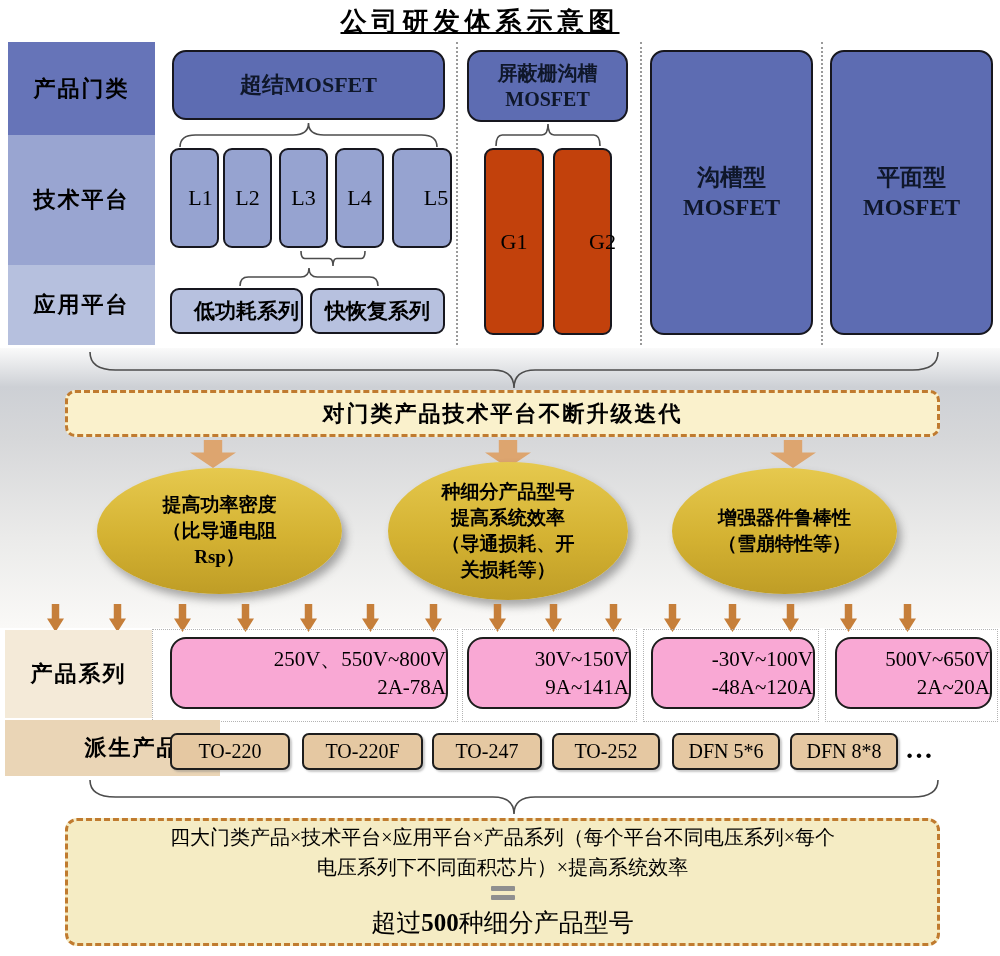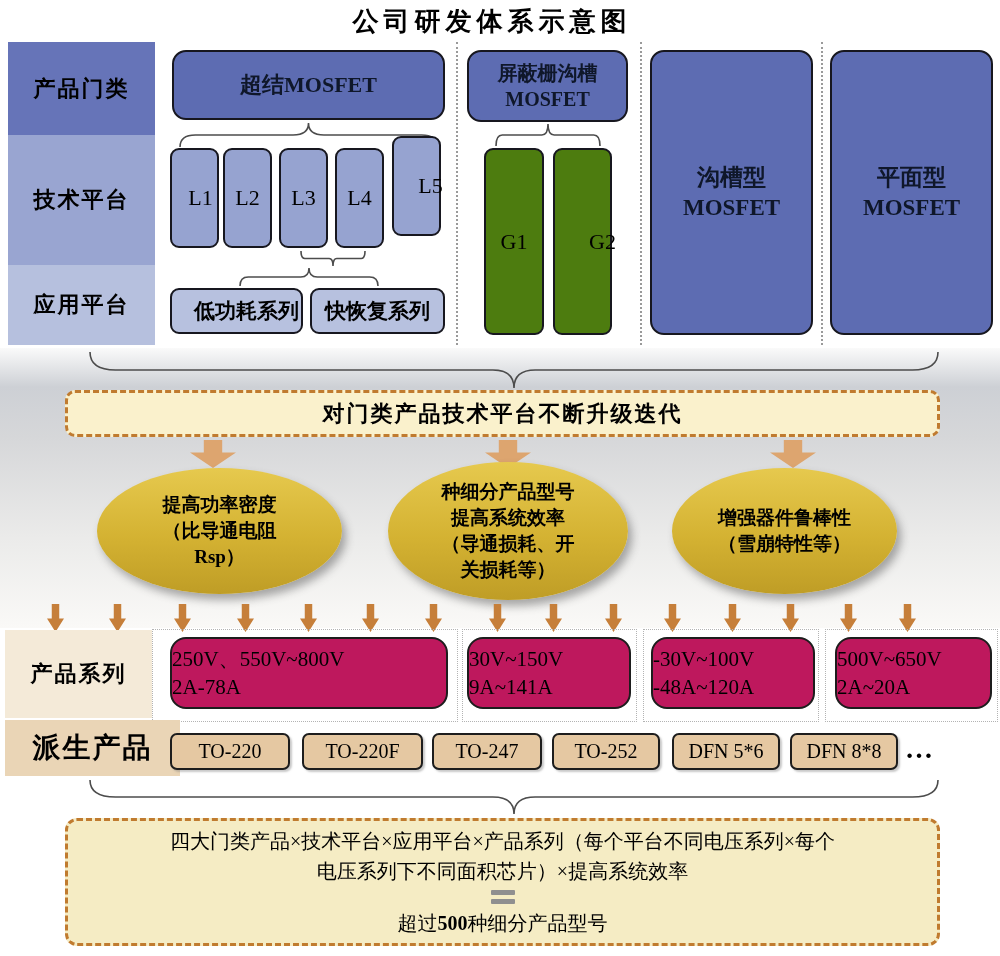--- a/index.html
+++ b/index.html
@@ -2,42 +2,42 @@
 <html><head>
 <meta charset="utf-8">
 <style>
   html,body{margin:0;padding:0;background:#ffffff;}
   #canvas{
     position:relative;width:1000px;height:956px;background:#ffffff;overflow:hidden;
     font-family:"Liberation Serif","DejaVu Serif",serif;color:#000;
   }
   .abs{position:absolute;}
   .title{
-    left:12px;top:4px;width:960px;text-align:center;
+    left:0;top:4px;width:960px;text-align:center;
     font-family:"Liberation Sans","DejaVu Sans",sans-serif;
-    font-weight:bold;font-size:26px;letter-spacing:5px;
+    font-weight:bold;font-size:26px;letter-spacing:5px;text-decoration:underline;
   }
   
   .hcell{
     left:8px;width:147px;display:flex;align-items:center;justify-content:center;
     font-size:22px;letter-spacing:2px;font-weight:bold;
   }
   
   .bluebox{
     background:#5d6cb2;border:2px solid #17171f;border-radius:14px;
     color:#0f172a;display:flex;flex-direction:column;align-items:center;justify-content:center;
     font-weight:bold;text-align:center;line-height:1.3;
     box-sizing:border-box;
   }
   .platformbox{
     background:#96a3d0;border:2px solid #17171f;border-radius:9px;
     display:flex;align-items:center;justify-content:center;
     font-size:22px;box-sizing:border-box;
   }
-  .gbox{background:#4d7c0f;}
+  .gbox{background:#c2410c;}
   .appbox{
     background:#b7c1df;border:2px solid #17171f;border-radius:9px;
     display:flex;align-items:center;justify-content:center;
     font-size:21px;box-sizing:border-box;font-weight:bold;
   }
   .dotsep{width:0;border-left:2px dotted #9a9a9a;}
   .grayband{
     left:0;top:348px;width:1000px;height:280px;
     background:linear-gradient(180deg,#fafafa 0%,#cdd0d5 14%,#d6d7d9 32%,#ebebea 68%,#faf9f7 100%);
   }
@@ -62,25 +62,25 @@
   }
   .dotrect{border:1.5px dotted #b3b3b3;box-sizing:border-box;}
   .lblcell-series{
     left:5px;width:147px;background:#f4ead8;
     display:flex;align-items:center;justify-content:center;
     font-size:22px;letter-spacing:2px;font-weight:bold;
   }
   .lblcell-derived{
     left:5px;width:175px;background:#ead5b6;
     display:flex;align-items:center;justify-content:center;
-    font-size:28px;letter-spacing:2px;font-weight:bold;
+    font-size:22px;letter-spacing:2px;font-weight:bold;padding-left:40px;
   }
   .sbox{
-    background:#be185d;border:2.5px solid #1d1d1d;border-radius:16px;
-    display:flex;flex-direction:column;align-items:flex-start;justify-content:center;
+    background:#f9a8d4;border:2.5px solid #1d1d1d;border-radius:16px;
+    display:flex;flex-direction:column;align-items:flex-end;justify-content:center;
     font-size:21px;line-height:1.35;box-sizing:border-box;text-align:center;
   }
   .pbox{
     background:#e5c8a2;border:2px solid #1d1d1d;border-radius:7px;
     display:flex;align-items:center;justify-content:center;
     font-size:20px;box-sizing:border-box;
     box-shadow:2px 2px 2px rgba(120,120,120,.4);
   }
   .moredots{font-size:28px;font-weight:bold;letter-spacing:2px;}
   .bottombox{
@@ -120,21 +120,21 @@
     </div>
   <div class="abs platformbox" style="left:223px;top:148px;width:49px;height:100px;">
       <span>L2</span>
     </div>
   <div class="abs platformbox" style="left:279px;top:148px;width:49px;height:100px;">
       <span>L3</span>
     </div>
   <div class="abs platformbox" style="left:335px;top:148px;width:49px;height:100px;">
       <span>L4</span>
     </div>
-  <div class="abs platformbox" style="left:392px;top:136px;width:49px;height:100px;padding-left:28px;">
+  <div class="abs platformbox" style="left:392px;top:148px;width:60px;height:100px;padding-left:28px;">
       <span>L5</span>
     </div>
 
   <svg class="abs brace" style="left:301px;top:251px;" width="64" height="15" viewBox="0 0 100 20" preserveAspectRatio="none">
     <path d="M0,0 Q0,10 6,10 L44,10 Q50,10 50,20 Q50,10 56,10 L94,10 Q100,10 100,0" vector-effect="non-scaling-stroke"></path>
   </svg>
   <svg class="abs brace" style="left:240px;top:268px;" width="138" height="18" viewBox="0 0 100 20" preserveAspectRatio="none">
     <path d="M0,20 Q0,10 6,10 L44,10 Q50,10 50,0 Q50,10 56,10 L94,10 Q100,10 100,20" vector-effect="non-scaling-stroke"></path>
   </svg>
   <div class="abs appbox" style="left:170px;top:288px;width:133px;height:46px;padding-left:20px;">
@@ -262,18 +262,18 @@
     <path d="M0,0 Q0,10 3,10 L47.5,10 Q50,10 50,20 Q50,10 52.5,10 L97,10 Q100,10 100,0" vector-effect="non-scaling-stroke"></path>
   </svg>
 
   <div class="abs bottombox" style="left:65px;top:818px;width:875px;height:128px;">
     <div>四大门类产品×技术平台×应用平台×产品系列（每个平台不同电压系列×每个</div>
     <div>电压系列下不同面积芯片）×提高系统效率</div>
     <div class="eqwrap">
       <div class="eqbar"></div>
       <div class="eqbar"></div>
     </div>
-    <div style="font-size:20px;">
+    <div style="font-size:25px;">
       <span>超过</span><b class="num">500</b><span>种细分产品型号</span>
     </div>
   </div>
 
 </div>
 
 </body></html>

